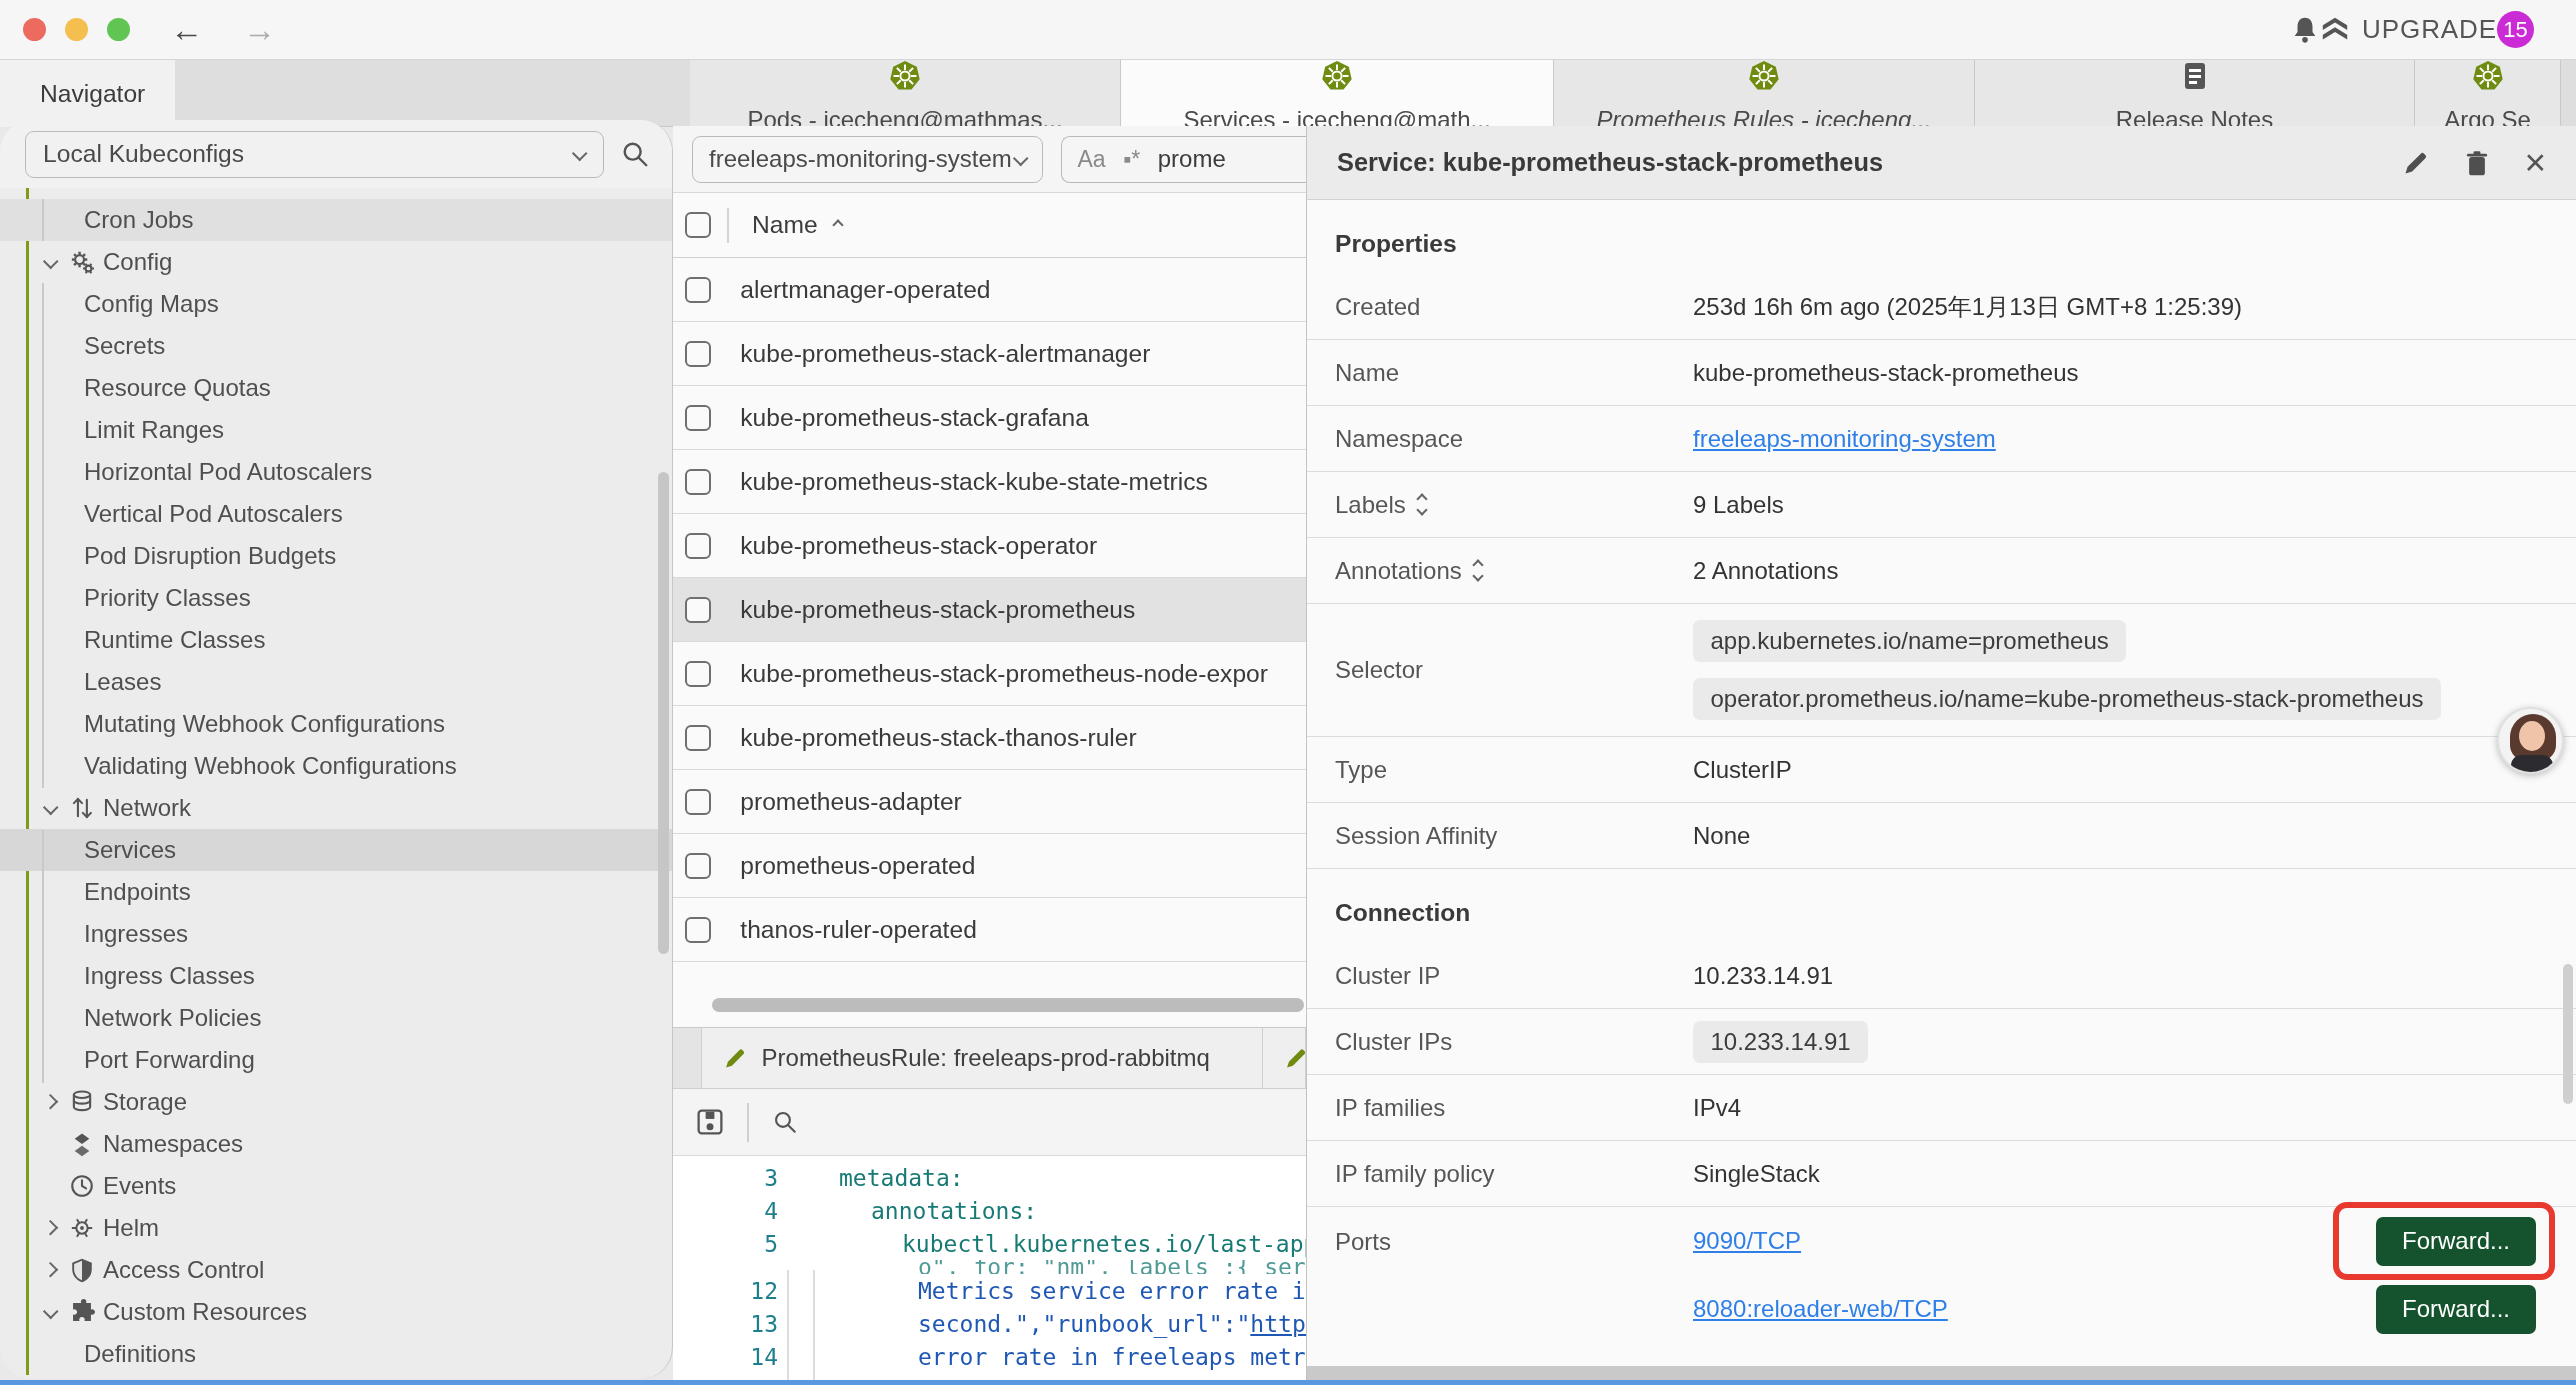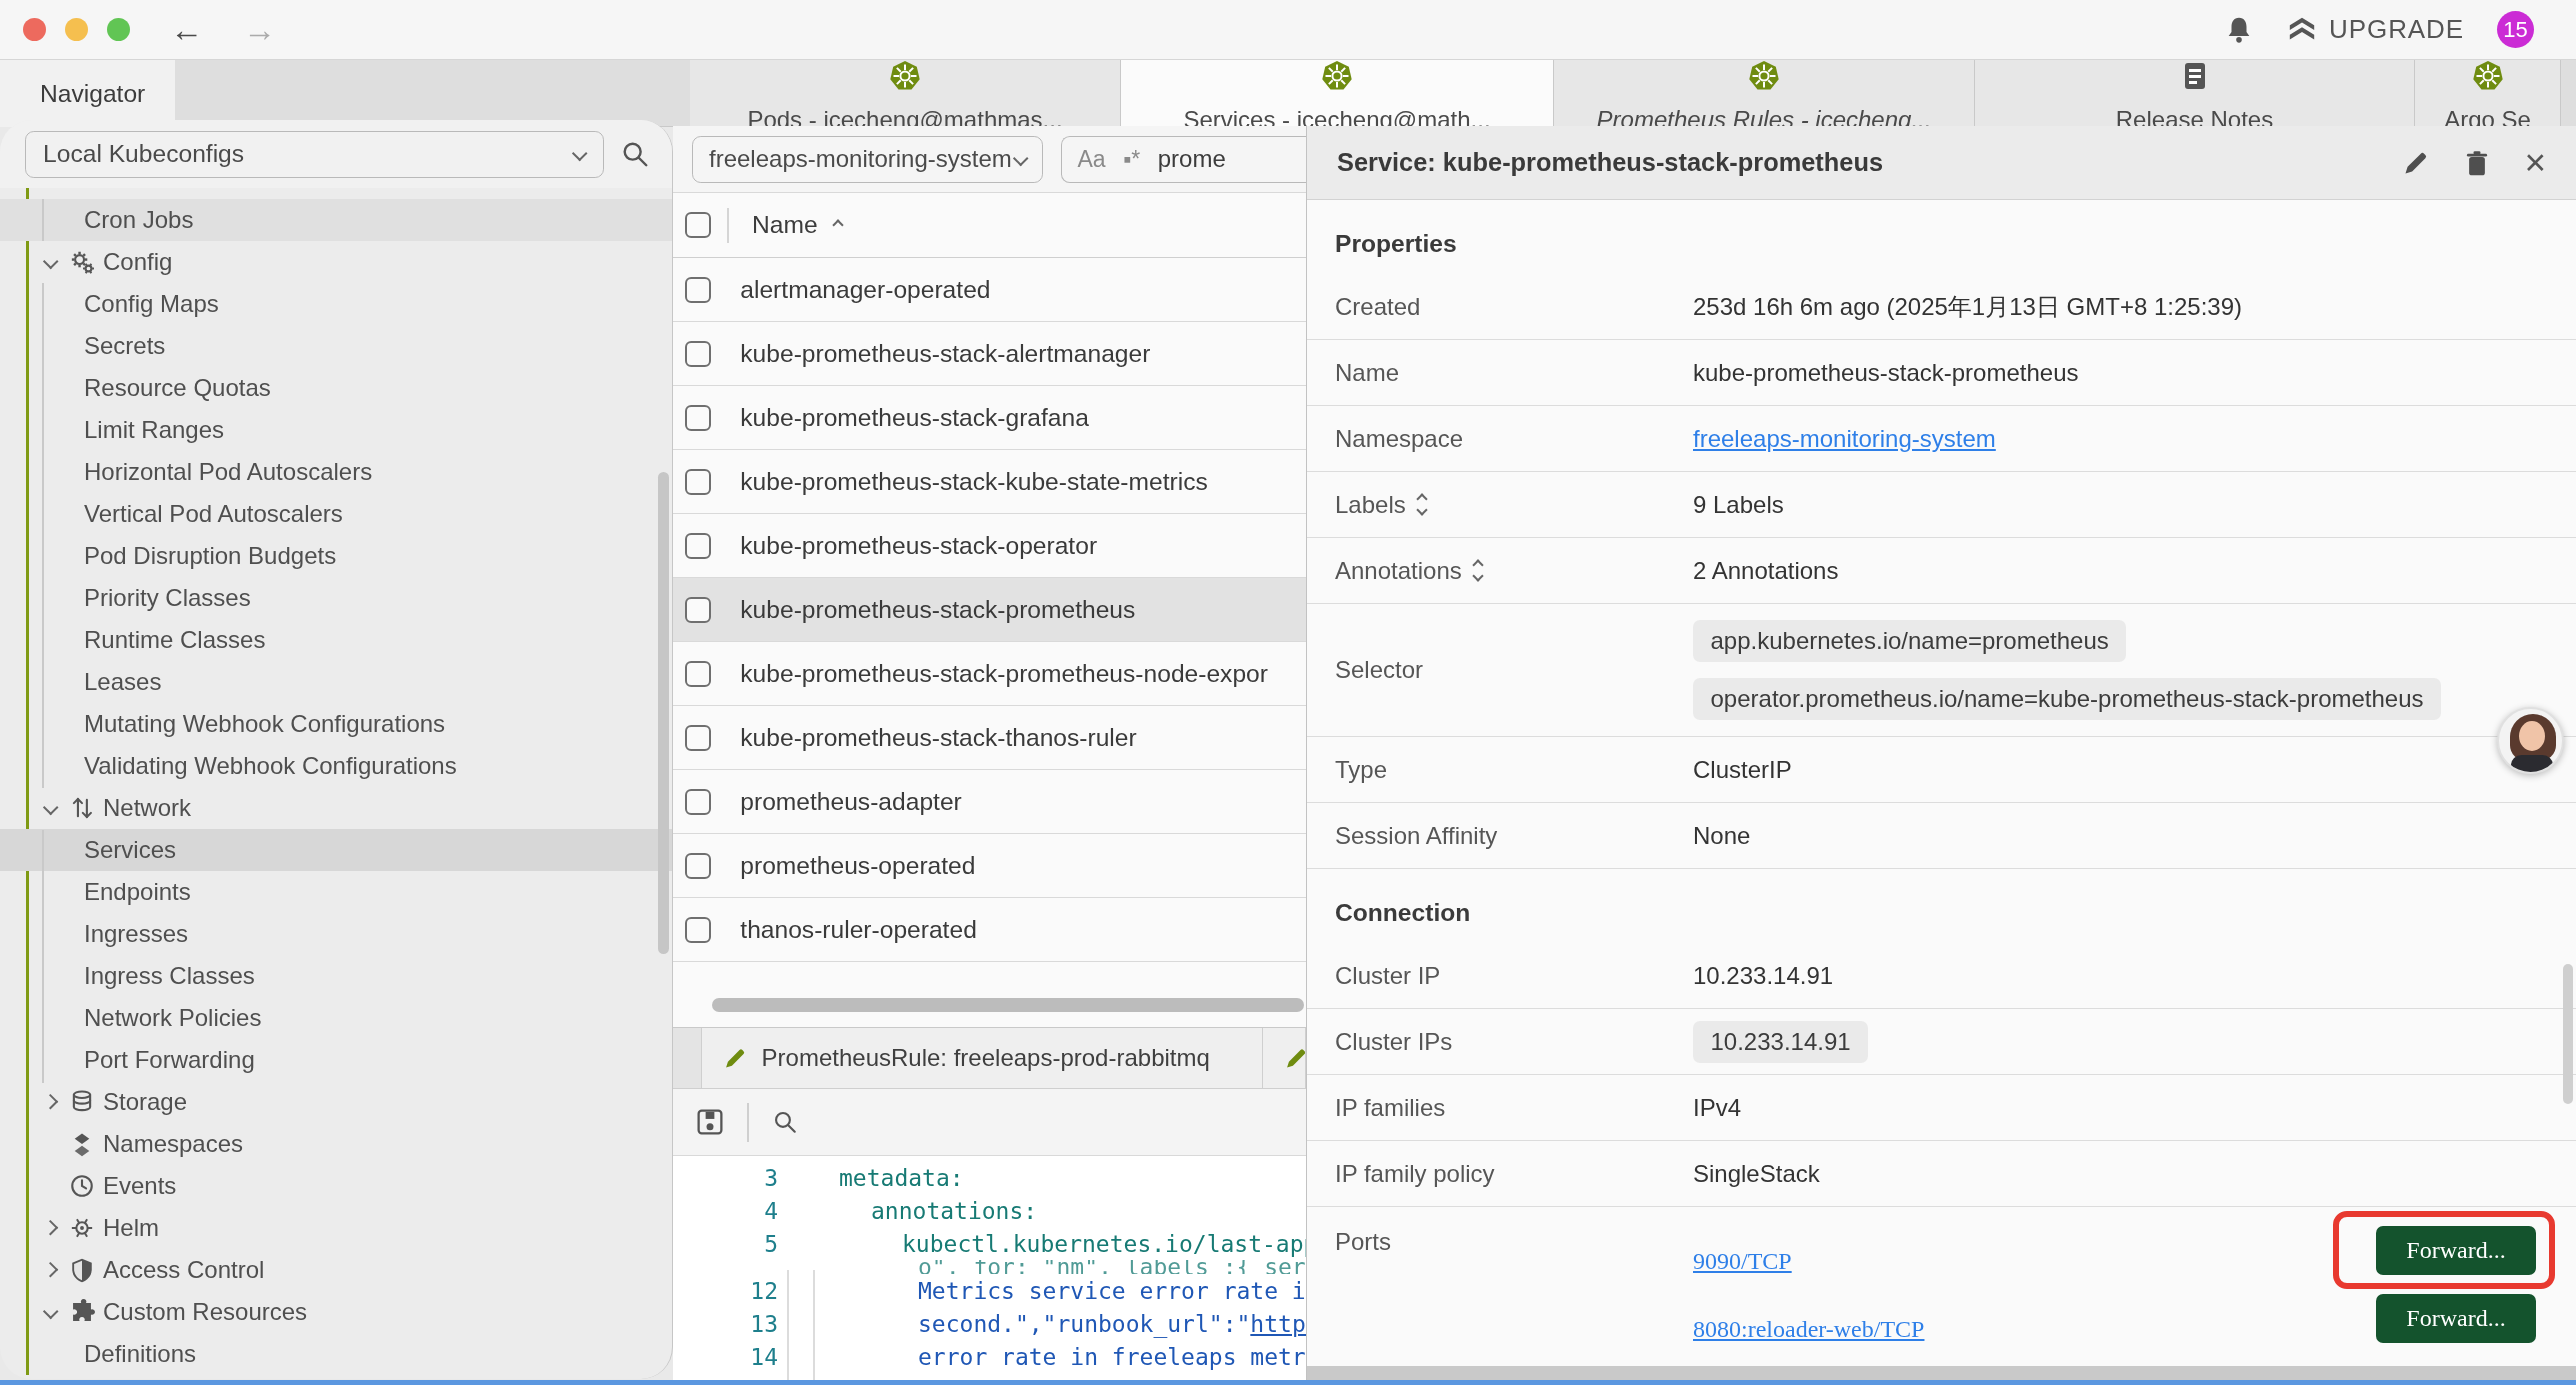--- a/index.html
+++ b/index.html
@@ -6,21 +6,21 @@
   html,body { width:2576px; height:1385px; overflow:hidden; background:#e9e9e9;
     font-family:"Liberation Sans","DejaVu Sans",sans-serif; color:#3d3d3d; }
   #app { position:relative; width:2576px; height:1385px; }
 
   
   .titlebar { position:absolute; left:0; top:0; width:2576px; height:60px;
     background:#f6f6f6; border-bottom:1.8px solid #d6d6d6; display:flex; align-items:center; }
   .lights { display:flex; gap:19px; margin-left:23px; }
   .light { width:23px; height:23px; border-radius:50%; }
   .nav-arrow { font-size:33px; margin-left:40px; line-height:1; }
-  .titlebar-right { margin-left:auto; display:flex; align-items:center; gap:33px; margin-right:42px; }
+  .titlebar-right { margin-left:auto; display:flex; align-items:center; margin-right:42px; }
   .upgrade { display:flex; align-items:center; gap:12.3px; font-size:26px; color:#555; letter-spacing:0.9px; }
   .badge { width:37px; height:37px; border-radius:50%; color:#fff; font-size:22px;
     display:flex; align-items:center; justify-content:center; }
 
   
   .tabstrip { position:absolute; left:0; top:60px; width:2576px; height:67px;
     background:#dedede; border-bottom:1.8px solid #c9c9c9; }
   .nav-tab { position:absolute; left:0; top:0; width:175px; height:67px; background:#f1f1f1;
     display:flex; align-items:center; padding-left:40px; font-size:24.6px; color:#3c3c3c; }
   #tabbar { position:absolute; left:690px; top:0; height:67px; display:flex; }
@@ -108,21 +108,21 @@
   .section-title { font-size:24.6px; font-weight:bold; color:#3a3a3a; padding:30px 0 16px 28px; }
   .drow { display:flex; align-items:center; min-height:66px; border-bottom:1.8px solid #dcdcdc;
     padding-left:28px; font-size:24px; }
   .dlabel { width:358px; color:#565656; display:flex; align-items:center; gap:12.3px; flex:0 0 358px; }
   .dvalue { color:#333; }
   .updown { display:inline-flex; flex-direction:column; gap:3.5px; }
   .link { color:#2e7fe8; text-decoration:underline; }
   .chip { background:#eaeaea; border-radius:7px; padding:7px 17.5px; display:inline-block; color:#3c3c3c; }
   .chips-col { display:flex; flex-direction:column; align-items:flex-start; gap:16px; padding:16px 0; }
   .ports-col { flex:1; display:flex; flex-direction:column; }
-  .port-line { display:flex; align-items:flex-end; height:68px;font-family:Liberation Serif, serif; }
+  .port-line { display:flex; align-items:center; height:68px; }
   .fwd-wrap { position:relative; margin-left:auto; margin-right:40px; }
   .fwd-btn { background:#14532d; color:#fff; border:none; border-radius:7px;
     width:160px; height:49px; font-size:24px; font-family:inherit;margin-left:22px; }
   .annotate { position:absolute; left:-21px; right:-19px; top:-15px; bottom:-14px;
     border:6.1px solid #e8392f; border-radius:14px; pointer-events:none; }
   .dt-scroll { position:absolute; right:2.6px; top:838px; width:10.5px; height:140px; background:#cfcfcf; border-radius:5.3px; }
   .dt-hbar { position:absolute; left:0; right:0; bottom:5.3px; height:14px; background:#c9c9c9; }
 
   .avatar { position:absolute; left:2497px; top:707px; width:67px; height:67px; border-radius:50%;
     background:#f3f3f3; border:2.6px solid #e0e0e0; overflow:hidden; box-shadow:0 1.8px 7px rgba(0,0,0,.25); }

